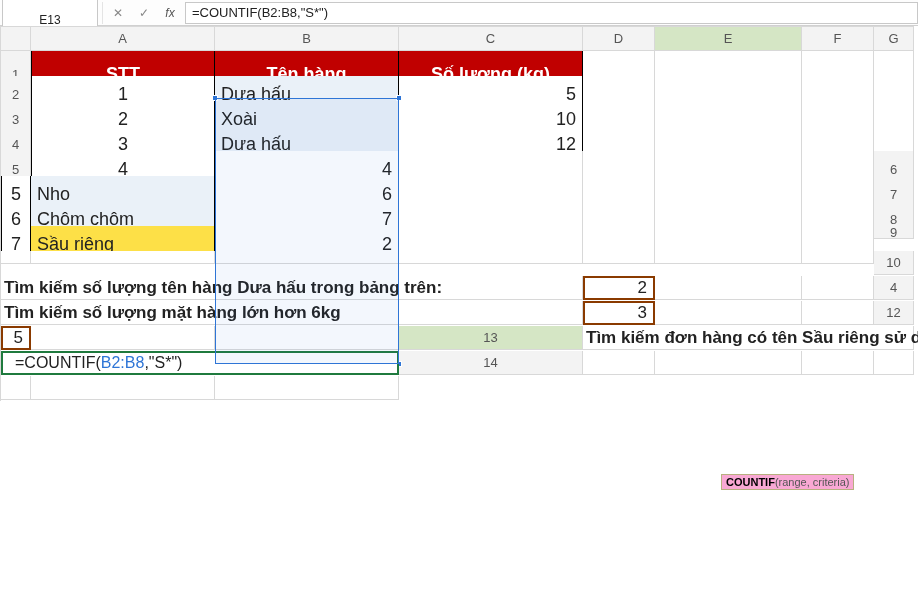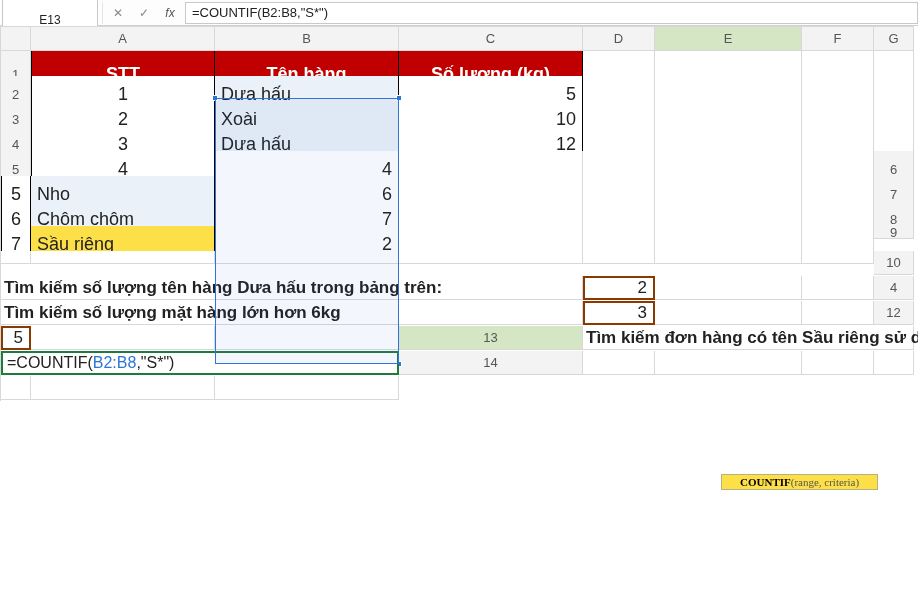--- a/index.html
+++ b/index.html
@@ -130,35 +130,34 @@
   }
   .result-box {
     border: 2px solid #8a3a00;
     font-size: 17px;
     justify-content: flex-end;
     padding-right: 6px;
   }
   .active-cell {
     border: 2px solid #1f7a3e !important;
     font-size: 16px;
-    padding-left: 4px;
+    padding-left: 12px;
     position: relative;
     z-index: 2;
     overflow: visible;
   }
   .formula-cell .ref { color:#2e75d6; }
   .tooltip {
     position: absolute;
-    background: #fde047;
+    background: #f9a8d4;
     border: 1px solid #b8b080;
     font-size: 11px;
-    padding: 1px 18px;
+    padding: 1px 4px;
     color: #555;
     z-index: 30;
-    font-family: Liberation Serif, serif;
   }
   .tooltip b { font-weight:bold; color:#000;}
   .blue-range {
     position:absolute;
     border:1px solid #2e75d6;
     background:rgba(46,117,214,0.06);
     pointer-events:none;
     z-index:5;
   }
 </style>

